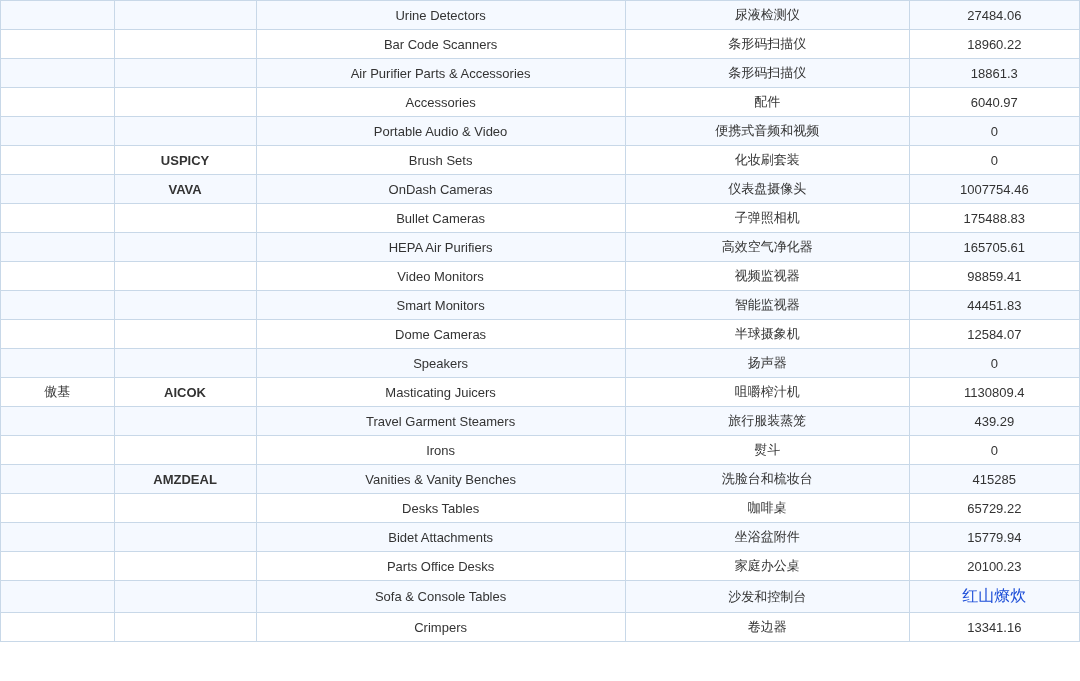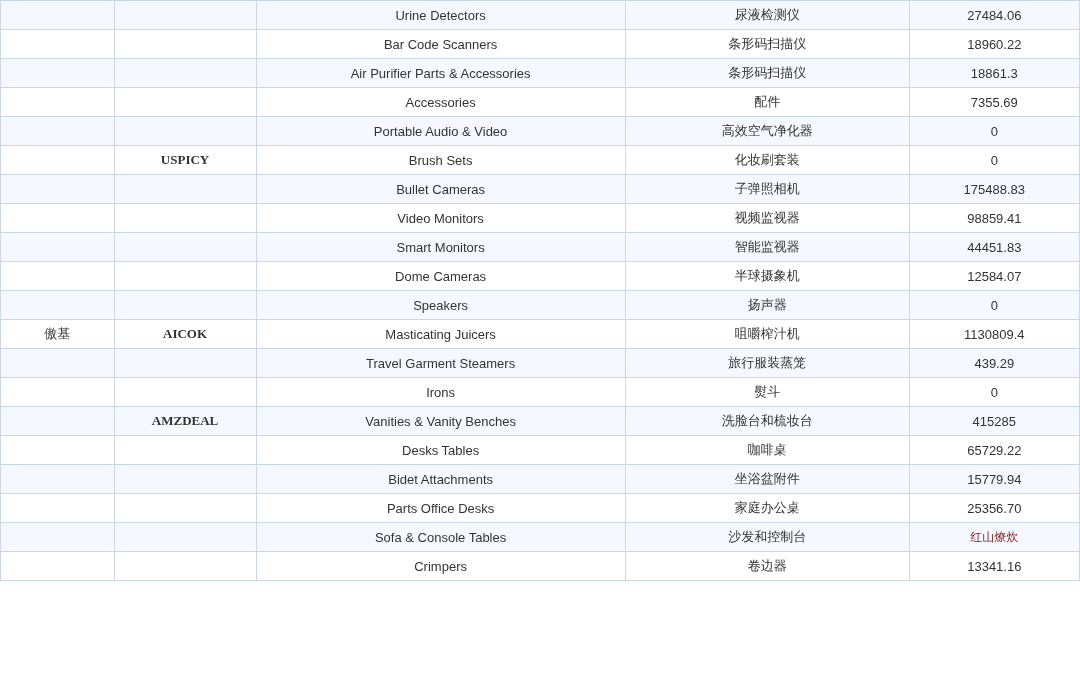--- a/index.html
+++ b/index.html
@@ -22,21 +22,21 @@
       white-space: nowrap;
       overflow: hidden;
     }
     tr:nth-child(odd) td {
       background-color: #f5f9ff;
     }
     tr:nth-child(even) td {
       background-color: #ffffff;
     }
     .col-brand-cn { width: 80px; }
-    .col-brand-en { width: 100px; font-weight: bold; font-family: Liberation Serif, serif; }
+    .col-brand-en { width: 100px; font-weight: bold; }
     .col-product-en { width: 260px; }
     .col-product-cn { width: 200px; }
     .col-value { width: 120px; }
     .bold { font-weight: bold; }
   </style>
 </head>
 <body>
 
 <table>
   <tbody id="table-body">
@@ -59,42 +59,56 @@
         <td class="col-brand-en"></td>
         <td class="col-product-en">Air Purifier Parts &amp; Accessories</td>
         <td class="col-product-cn">条形码扫描仪</td>
         <td class="col-value">18861.3</td>
       </tr>
       <tr>
         <td class="col-brand-cn"></td>
         <td class="col-brand-en"></td>
         <td class="col-product-en">Accessories</td>
         <td class="col-product-cn">配件</td>
-        <td class="col-value">7355.69</td>
+        <td class="col-value">6040.97</td>
       </tr>
       <tr>
         <td class="col-brand-cn"></td>
         <td class="col-brand-en"></td>
         <td class="col-product-en">Portable Audio &amp; Video</td>
-        <td class="col-product-cn">高效空气净化器</td>
+        <td class="col-product-cn">便携式音频和视频</td>
         <td class="col-value">0</td>
       </tr>
       <tr>
         <td class="col-brand-cn"></td>
         <td class="col-brand-en bold">USPICY</td>
         <td class="col-product-en">Brush Sets</td>
         <td class="col-product-cn">化妆刷套装</td>
         <td class="col-value">0</td>
       </tr>
       <tr>
         <td class="col-brand-cn"></td>
+        <td class="col-brand-en bold">VAVA</td>
+        <td class="col-product-en">OnDash Cameras</td>
+        <td class="col-product-cn">仪表盘摄像头</td>
+        <td class="col-value">1007754.46</td>
+      </tr>
+      <tr>
+        <td class="col-brand-cn"></td>
         <td class="col-brand-en"></td>
         <td class="col-product-en">Bullet Cameras</td>
         <td class="col-product-cn">子弹照相机</td>
         <td class="col-value">175488.83</td>
+      </tr>
+      <tr>
+        <td class="col-brand-cn"></td>
+        <td class="col-brand-en"></td>
+        <td class="col-product-en">HEPA Air Purifiers</td>
+        <td class="col-product-cn">高效空气净化器</td>
+        <td class="col-value">165705.61</td>
       </tr>
       <tr>
         <td class="col-brand-cn"></td>
         <td class="col-brand-en"></td>
         <td class="col-product-en">Video Monitors</td>
         <td class="col-product-cn">视频监视器</td>
         <td class="col-value">98859.41</td>
       </tr>
       <tr>
         <td class="col-brand-cn"></td>
@@ -157,28 +171,28 @@
         <td class="col-brand-en"></td>
         <td class="col-product-en">Bidet Attachments</td>
         <td class="col-product-cn">坐浴盆附件</td>
         <td class="col-value">15779.94</td>
       </tr>
       <tr>
         <td class="col-brand-cn"></td>
         <td class="col-brand-en"></td>
         <td class="col-product-en">Parts Office Desks</td>
         <td class="col-product-cn">家庭办公桌</td>
-        <td class="col-value">25356.70</td>
+        <td class="col-value">20100.23</td>
       </tr>
       <tr>
         <td class="col-brand-cn"></td>
         <td class="col-brand-en"></td>
         <td class="col-product-en">Sofa &amp; Console Tables</td>
         <td class="col-product-cn">沙发和控制台</td>
-        <td class="col-value"><span style="color:#7f1d1d;font-size:12px;">红山燎炊</span></td>
+        <td class="col-value"><span style="color:#1d4ed8;font-size:16px;">红山燎炊</span></td>
       </tr>
       <tr>
         <td class="col-brand-cn"></td>
         <td class="col-brand-en"></td>
         <td class="col-product-en">Crimpers</td>
         <td class="col-product-cn">卷边器</td>
         <td class="col-value">13341.16</td>
       </tr>
     </tbody>
 </table>

